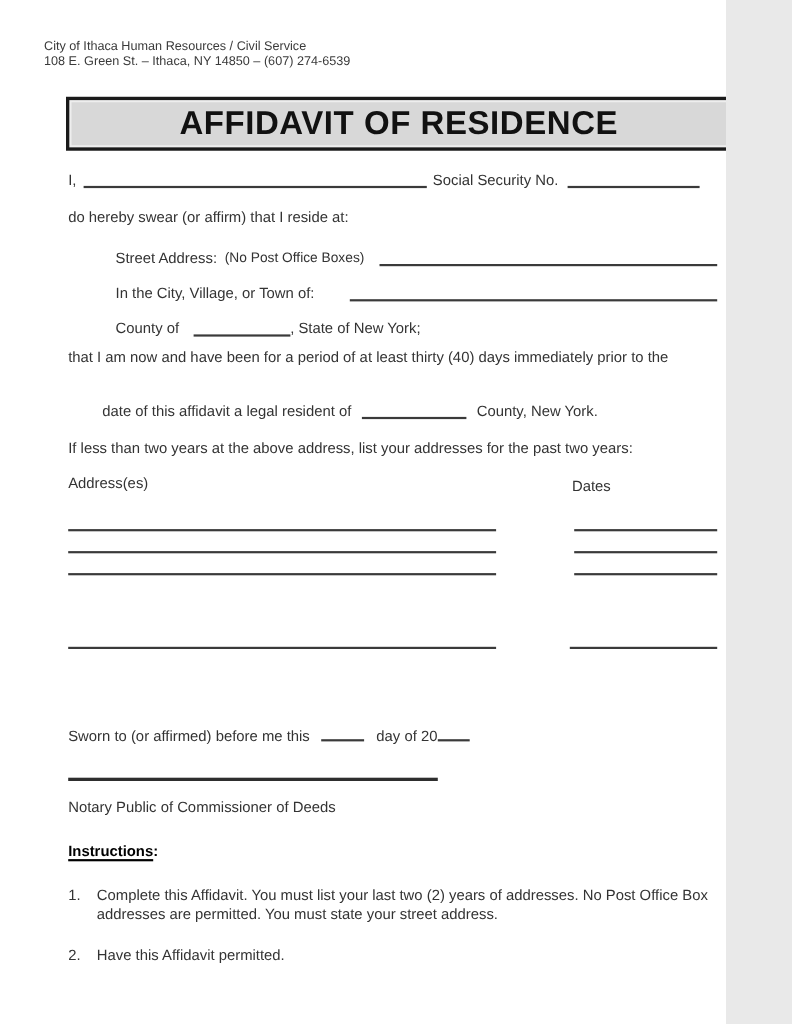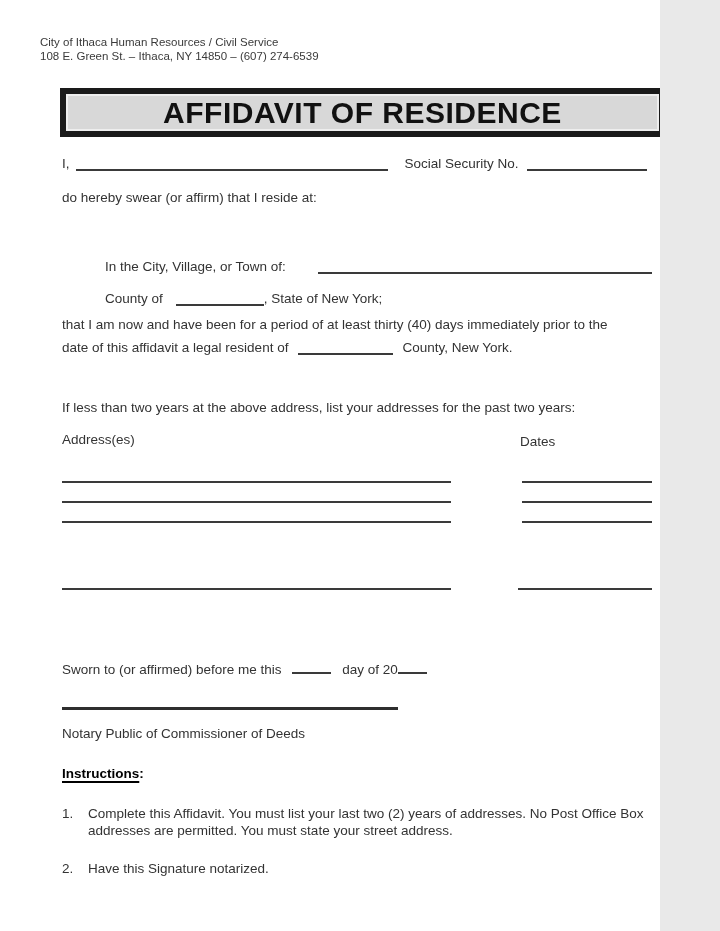--- a/index.html
+++ b/index.html
@@ -13,21 +13,21 @@
     color:#333333;
     overflow:hidden;
   }
   .hdr {
     position:absolute; left:40px; top:35px;
     font-size:11.5px; line-height:14px; color:#3a3a3a;
   }
   .title-box {
     position:absolute; left:60px; top:88px; width:605px; height:49px;
     background:#d8d8d8;
-    border:6px solid #c2410c;
+    border:3px solid #c2410c;
     box-shadow: inset 0 0 0 2px #eeeeee;
     display:flex; align-items:center; justify-content:center;
   }
   .title-box .ttl {
     font-size:30px; font-weight:bold; color:#111111; letter-spacing:0.5px;
   }
   .row { position:absolute; left:62px; width:590px; }
   .flex { display:flex; align-items:flex-end; }
   .ul { border-bottom:2px solid #3a3a3a; height:15px; display:inline-block; }
   .grow { flex:1 1 auto; }
@@ -56,40 +56,45 @@
     <div>108 E. Green St. – Ithaca, NY  14850 – (607) 274-6539</div>
   </div>
 
   <div class="title-box" style="background: rgb(216, 216, 216); border-color: rgb(26, 26, 26);">
     <span class="ttl">AFFIDAVIT OF RESIDENCE</span>
   </div>
 
   <div class="row flex" style="top:156px;">
     <span>I,</span>
     <span class="ul grow" style="margin-left:6px; max-width:312px;"></span>
-    <span style="margin-left:17px;">Social Security No.</span>
+    <span style="margin-left:6px;">Social Security No.</span>
     <span class="ul" style="width:120px; margin-left:8px;"></span>
   </div>
 
   <div class="row" style="top:190px;">do hereby swear (or affirm) that I reside at:</div>
 
+  <div class="row flex ind" style="top:227px;">
+    <span>Street Address:</span>
+    <span class="note" style="margin-left:7px; padding-bottom:1px;">(No Post Office Boxes)</span>
+    <span class="ul grow" style="margin-left:14px;"></span>
+  </div>
 
   <div class="row flex ind" style="top:259px;gap:23px;">
     <span>In the City, Village, or Town of:</span>
     <span class="ul grow" style="margin-left:9px;"></span>
   </div>
 
   <div class="row flex ind" style="top:291px;">
     <span>County of</span>
     <span class="ul" style="width:88px; margin-left:13px;"></span>
     <span>, State of New York;</span>
   </div>
 
   <div class="row" style="top:317px;">that I am now and have been for a period of at least thirty (40) days immediately prior to the</div>
-  <div class="row flex" style="top:340px;">
+  <div class="row flex" style="top:366px;margin-left:31px;">
     <span>date of this affidavit a legal resident of</span>
     <span class="ul" style="width:95px; margin-left:10px;"></span>
     <span style="margin-left:9px;">County, New York.</span>
   </div>
 
   <div class="row" style="top:432px; height:17px;">
     <span>Address(es)</span>
     <span class="abs-dates">Dates</span>
   </div>
 
@@ -128,16 +133,16 @@
     <span class="u">Instructions</span><span>:</span>
   </div>
 
   <div class="row li" style="top:806px;">
     <span class="num">1.</span>
     <span class="txt">Complete this Affidavit. You must list your last two (2) years of addresses. No Post Office Box addresses are permitted. You must state your street address.</span>
   </div>
 
   <div class="row li" style="top:861px;">
     <span class="num">2.</span>
-    <span class="txt">Have this Signature notarized.</span>
+    <span class="txt">Have this Affidavit permitted.</span>
   </div>
 
 </div>
 
 </body></html>

